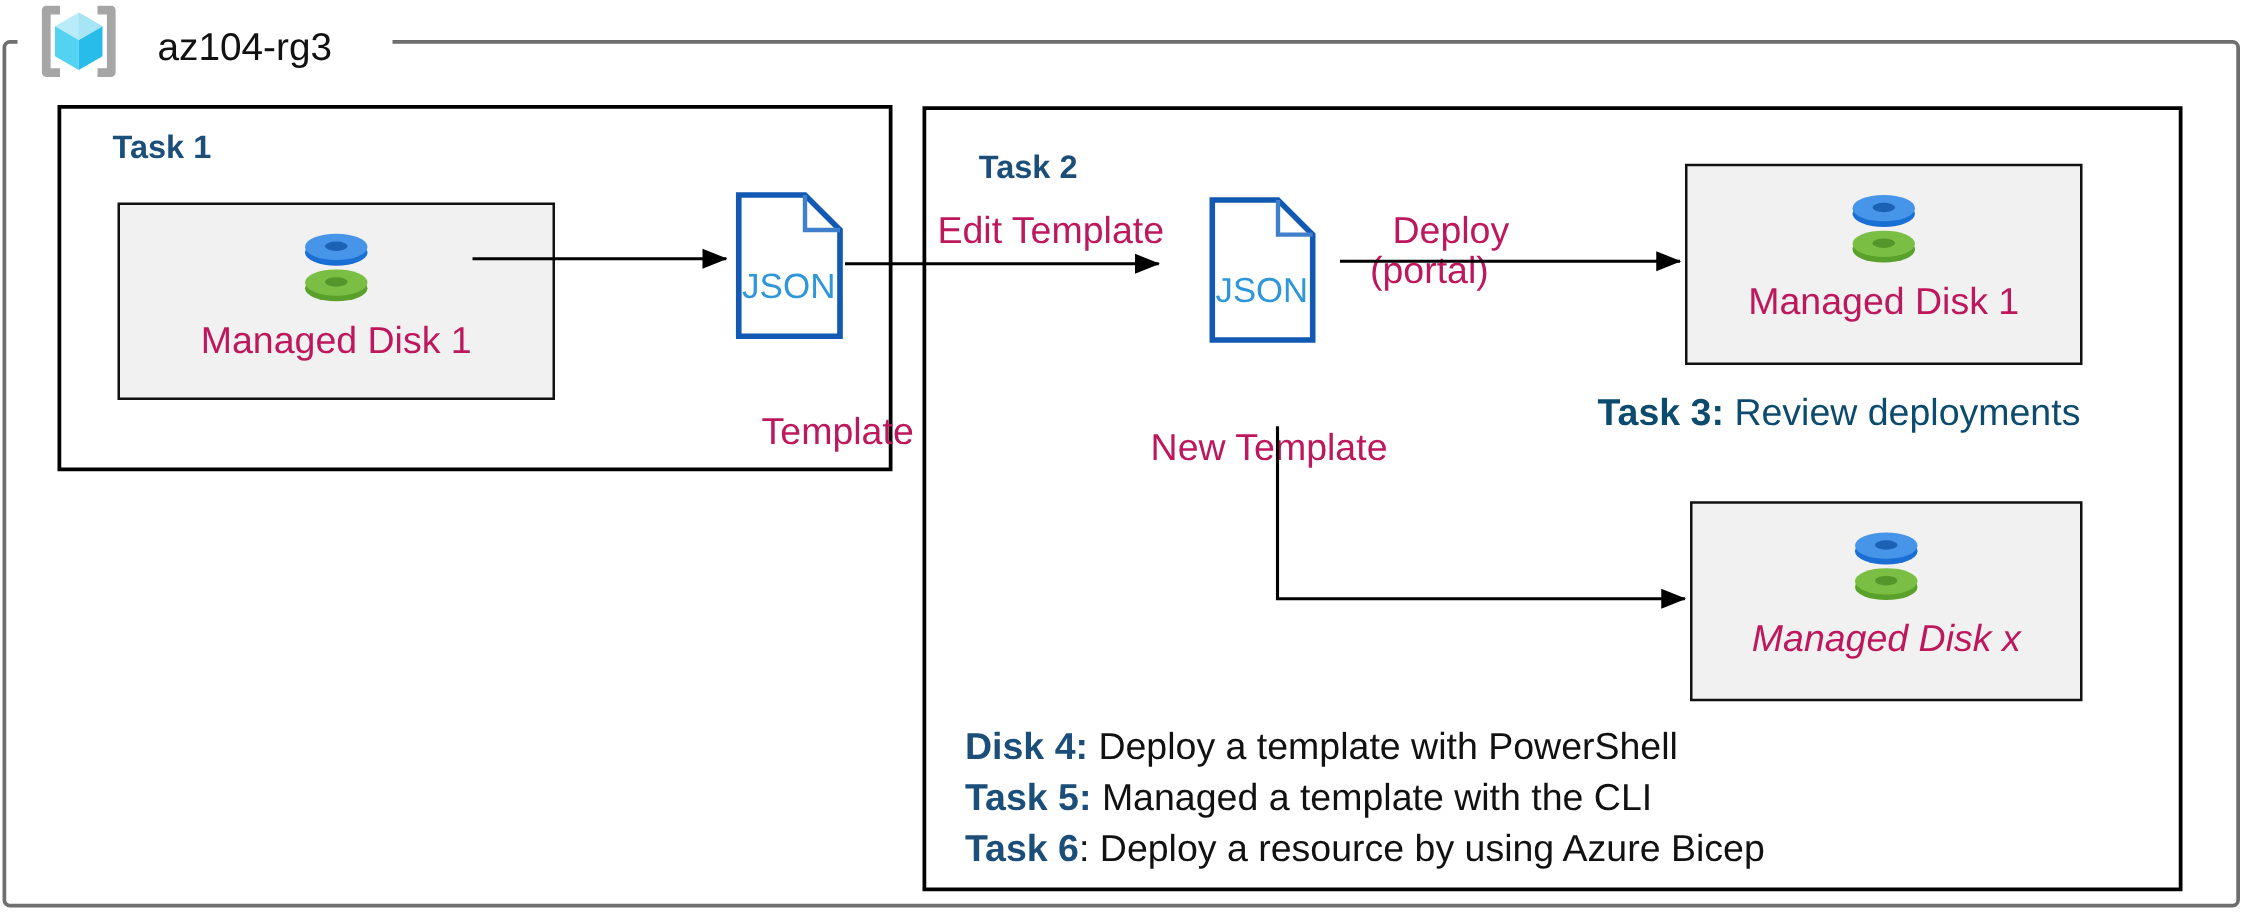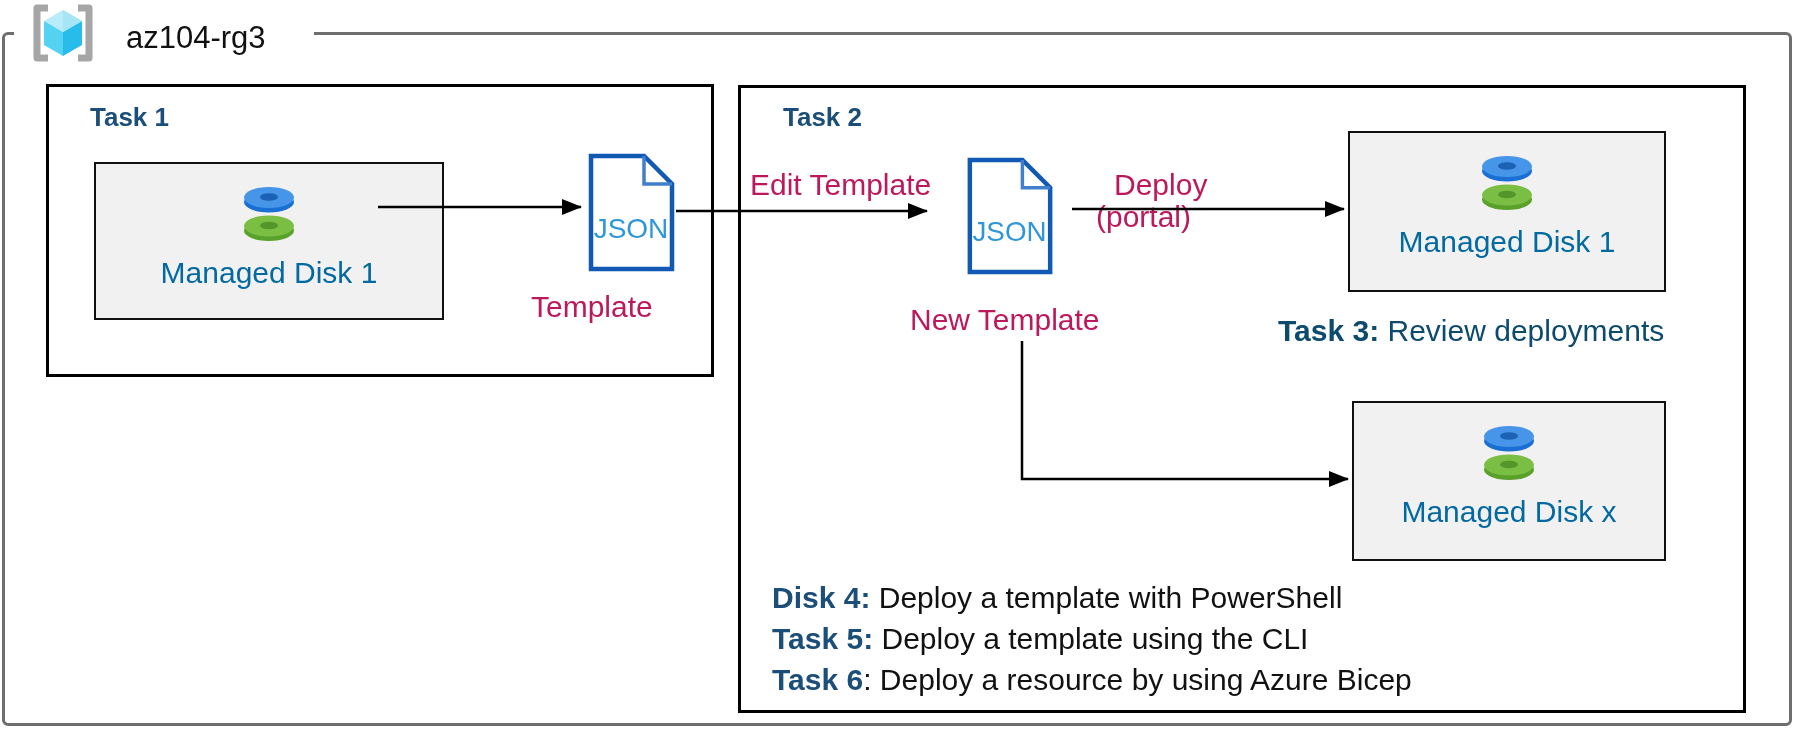--- a/index.html
+++ b/index.html
@@ -4,45 +4,45 @@
 <style>
   html,body{margin:0;padding:0;background:#fff;}
   .stage{
     position:relative;width:1793px;height:731px;background:#fff;overflow:hidden;
     font-family:"Liberation Sans",sans-serif;color:#111;
   }
   .abs{position:absolute;}
   .heading{font-size:26px;font-weight:bold;color:#1B4E79;white-space:nowrap;}
   .body-text{font-size:30px;color:#be185d;white-space:nowrap;}
   .navy{color:#0c4a6e;}
-  .center{text-align:left;}
+  .center{text-align:right;margin-top:39px;}
 
   .outer-frame{
     left:2px;top:32px;width:1784px;height:688px;
     border:3px solid #6E6E6E;border-radius:6px;background:transparent;
   }
   .frame-gap{left:14px;top:26px;width:300px;height:15px;background:#fff;}
   .rg-icon{left:28px;top:4px;}
   .rg-label{left:126px;top:20px;font-size:31px;color:#111;white-space:nowrap;}
 
   .task-box{border:3px solid #000;background:#fff;box-sizing:border-box;}
   .task1-box{left:46px;top:84px;width:668px;height:293px;}
   .task2-box{left:738px;top:85px;width:1008px;height:628px;}
 
   .task1-heading{left:90px;top:102px;}
-  .task2-heading{left:783px;top:102px;}
+  .task2-heading{left:783px;top:118px;}
 
   .md-box{
     background:#F1F1F1;border:2.5px solid #111;box-sizing:border-box;
     display:flex;flex-direction:column;align-items:center;padding-top:19px;
   }
-  .md-box .md-label{font-size:30px;color:#0369a1;margin-top:11px;white-space:nowrap;}
+  .md-box .md-label{font-size:30px;color:#be185d;margin-top:11px;white-space:nowrap;}
   .md1-t1{left:94px;top:162px;width:350px;height:158px;}
   .md1-t2{left:1348px;top:131px;width:318px;height:161px;}
-  .mdx-t2{left:1352px;top:401px;width:314px;height:160px;}
+  .mdx-t2{left:1352px;top:401px;width:314px;height:160px;font-style:italic;}
   .template-icon{left:587px;top:152px;}
   .new-template-icon{left:965px;top:156px;}
   .template-label{left:531px;top:290px;width:200px;}
   .new-template-label{left:910px;top:303px;width:200px;}
 
   .edit-template-label{left:750px;top:168px;}
   .deploy-label{left:1114px;top:168px;}
   .portal-label{left:1096px;top:200px;}
 
   .task3-line{left:1278px;top:314px;font-size:30px;white-space:nowrap;}
@@ -133,21 +133,21 @@
       <use href="#disk-stack"></use>
     </svg>
     <div class="md-label">Managed Disk x</div>
   </div>
 
   <div class="abs task-list">
     <div class="row">
       <span class="prefix">Disk 4:</span><span> Deploy a template with PowerShell</span>
     </div>
     <div class="row">
-      <span class="prefix">Task 5:</span><span> Deploy a template using the CLI</span>
+      <span class="prefix">Task 5:</span><span> Managed a template with the CLI</span>
     </div>
     <div class="row">
       <span class="prefix">Task 6</span><span>: Deploy a resource by using Azure Bicep</span>
     </div>
   </div>
 
   <svg class="abs overlay" viewBox="0 0 1793 731">
     <defs>
       <marker id="ah" markerWidth="22" markerHeight="18" refX="20" refY="9" orient="auto" markerUnits="userSpaceOnUse">
         <path d="M1,1 L21,9 L1,17 Z" fill="#000"></path>

